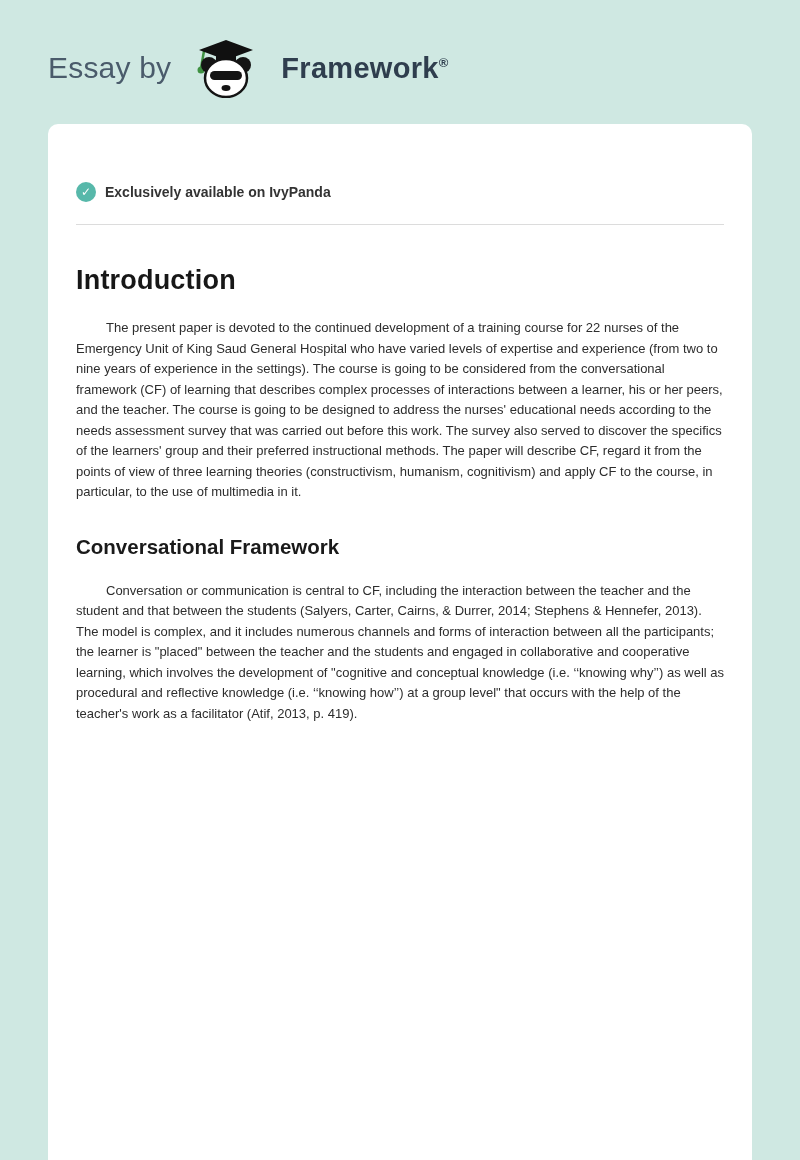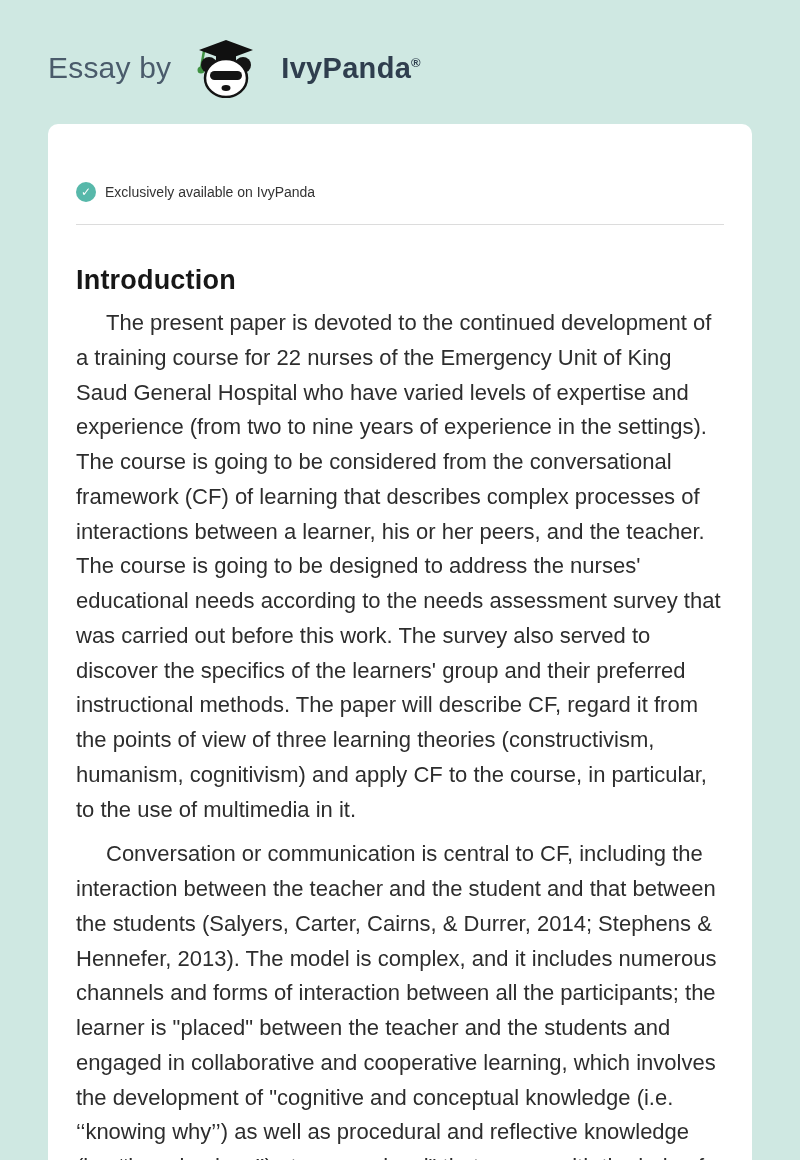--- a/index.html
+++ b/index.html
@@ -58,44 +58,44 @@
     background: #57b8aa;
     color: #ffffff;
     display: flex;
     align-items: center;
     justify-content: center;
     font-size: 12px;
     flex: 0 0 auto;
   }
   .badge-text {
     font-size: 14px;
-    font-weight: normal;
+    font-weight: bold;
     color: #333333;
   }
   .divider {
     border: none;
     border-top: 1px solid #dcdcdc;
     margin-top: 22px;
   }
   h2.section-heading {
     font-size: 27px;
     color: #171717;
     margin-top: 40px;
     letter-spacing: 0.2px;
   }
   h3.sub-heading {
     font-size: 20.5px;
     color: #1a1a1a;
     margin-top: 32px;
   }
   p.body-para {
-    font-size: 22px;
+    font-size: 13px;
     line-height: 1.58;
     color: #2d2d2d;
-    margin-top: 10px;
+    margin-top: 22px;
     text-indent: 30px;
   }
 </style>
 </head>
 <body>
 
 <div class="header">
   <span class="essay-by">Essay by</span>
   <span class="logo">
     <svg width="66" height="60" viewBox="0 0 66 60" aria-hidden="true">
@@ -103,29 +103,30 @@
       <circle cx="8" cy="32" r="3.5" fill="#3f9142"></circle>
       <circle cx="16" cy="27" r="8" fill="#141414"></circle>
       <circle cx="50" cy="27" r="8" fill="#141414"></circle>
       <ellipse cx="33" cy="40" rx="21" ry="19" fill="#ffffff" stroke="#141414" stroke-width="2.5"></ellipse>
       <rect x="17" y="33" width="32" height="9" rx="4.5" fill="#141414"></rect>
       <ellipse cx="33" cy="50" rx="4.5" ry="3" fill="#141414"></ellipse>
       <polygon points="33,2 60,12 33,22 6,12" fill="#101010"></polygon>
       <rect x="23" y="15" width="20" height="7" fill="#101010"></rect>
     </svg>
   </span>
-  <span class="brand"><span>IvyPanda</span><span class="reg">®</span></span>
+  <span class="brand"><span>Framework</span><span class="reg">®</span></span>
 </div>
 
 <div class="card">
 
   <div class="badge">
     <span class="check">✓</span>
     <span class="badge-text">Exclusively available on IvyPanda</span>
   </div>
 
   <hr class="divider">
 
   <h2 class="section-heading">Introduction</h2>
   <p class="body-para">The present paper is devoted to the continued development of a training course for 22 nurses of the Emergency Unit of King Saud General Hospital who have varied levels of expertise and experience (from two to nine years of experience in the settings). The course is going to be considered from the conversational framework (CF) of learning that describes complex processes of interactions between a learner, his or her peers, and the teacher. The course is going to be designed to address the nurses' educational needs according to the needs assessment survey that was carried out before this work. The survey also served to discover the specifics of the learners' group and their preferred instructional methods. The paper will describe CF, regard it from the points of view of three learning theories (constructivism, humanism, cognitivism) and apply CF to the course, in particular, to the use of multimedia in it.</p>
 
+  <h3 class="sub-heading">Conversational Framework</h3>
   <p class="body-para">Conversation or communication is central to CF, including the interaction between the teacher and the student and that between the students (Salyers, Carter, Cairns, &amp; Durrer, 2014; Stephens &amp; Hennefer, 2013). The model is complex, and it includes numerous channels and forms of interaction between all the participants; the learner is "placed" between the teacher and the students and engaged in collaborative and cooperative learning, which involves the development of "cognitive and conceptual knowledge (i.e. ‘‘knowing why’’) as well as procedural and reflective knowledge (i.e. ‘‘knowing how’’) at a group level" that occurs with the help of the teacher's work as a facilitator (Atif, 2013, p. 419).</p>
 </div>
 
 </body></html>

